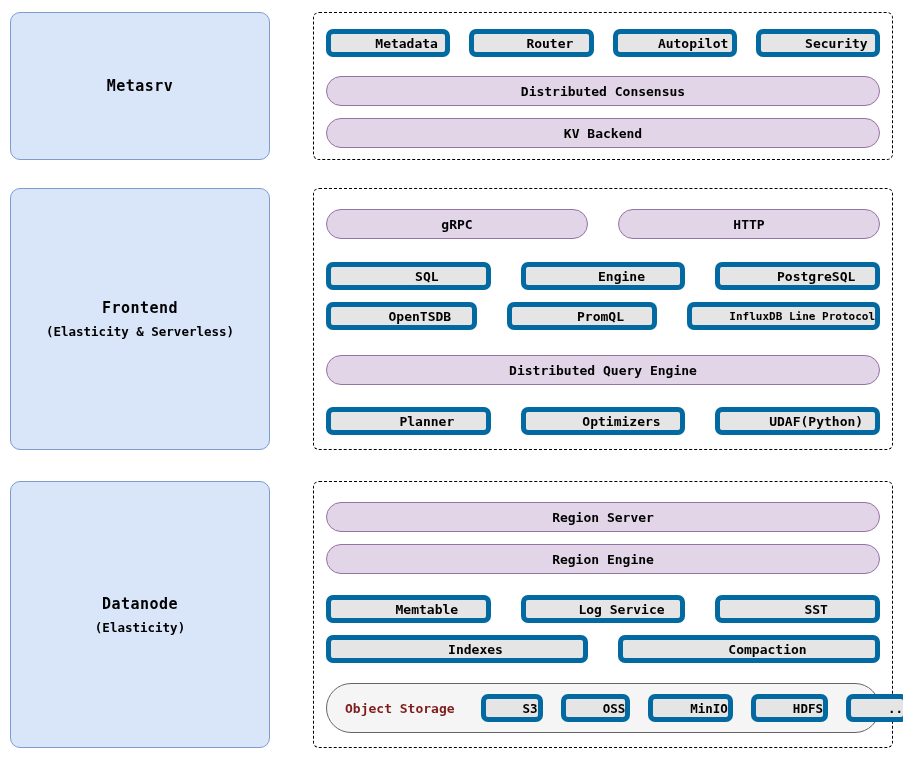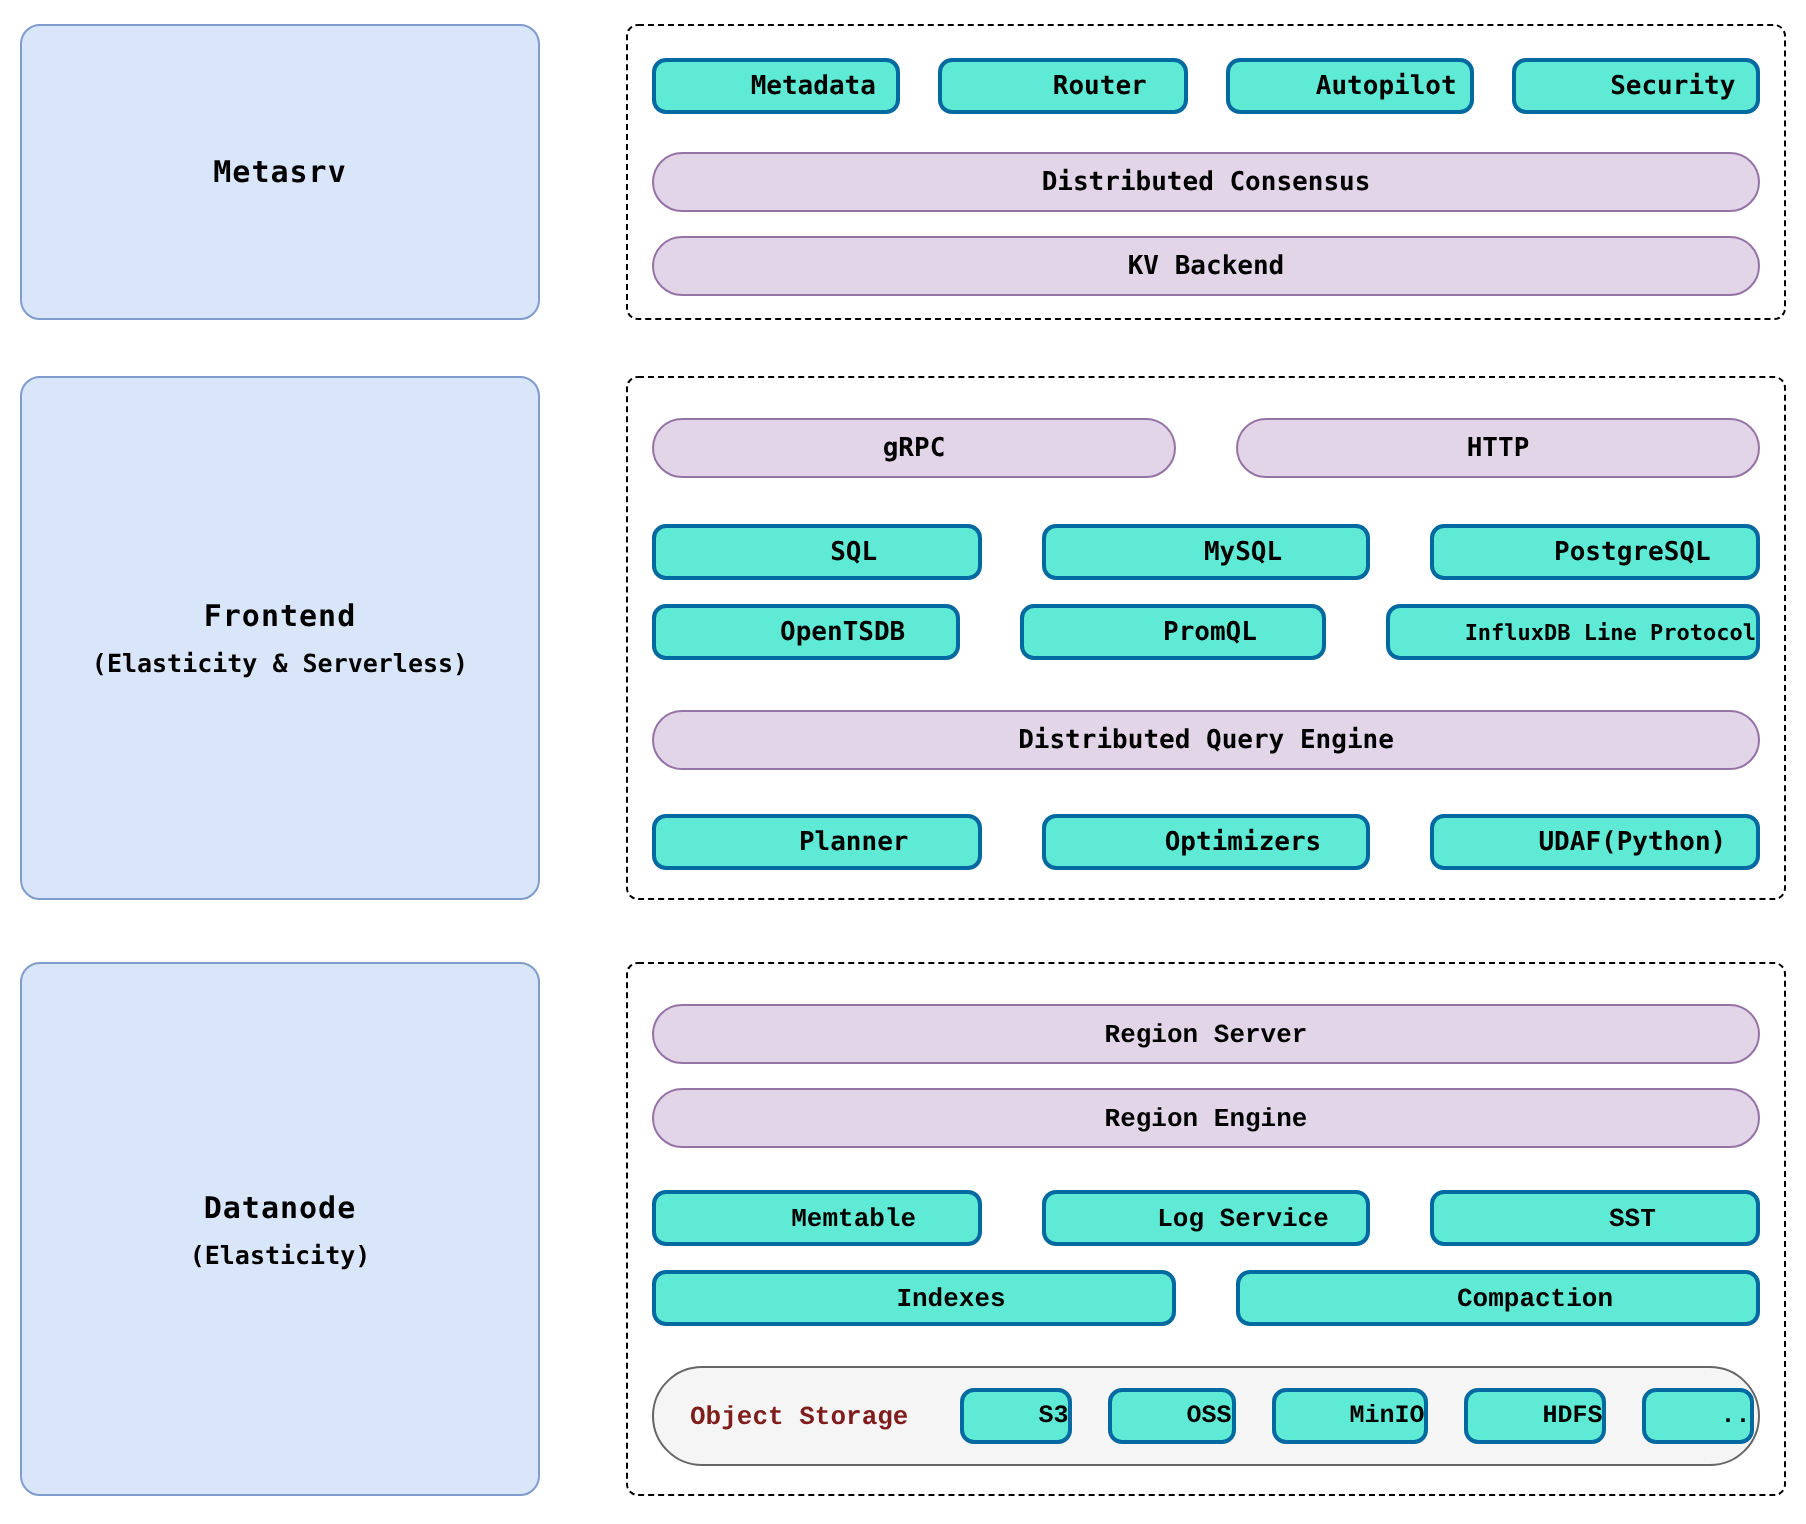--- a/index.html
+++ b/index.html
@@ -51,32 +51,32 @@
   
   .dashed {
     width: 580px;
     box-sizing: border-box;
     border: 1px dashed #000000;
     border-radius: 6px;
     padding: 0 12px;
   }
   .dashed-metasrv  { padding-top: 16px; }
   .dashed-frontend { padding-top: 20px; }
-  .dashed-datanode { padding-top: 20px; font-family: Liberation Mono, monospace; }
+  .dashed-datanode { padding-top: 20px; }
 
   .hrow { display: flex; }
   .gap-sm { gap: 19px; }
   .gap-lg { gap: 30px; }
 
   .box {
     flex: 1;
     height: 28px;
     box-sizing: border-box;
-    background: #5eead4;
-    border: 2px solid #0369a1;
+    background: #e5e5e5;
+    border: 5px solid #0369a1;
     border-radius: 7px;
     display: flex;
     align-items: center;
     justify-content: center;
     font-size: 13px;
     font-weight: 700;
     white-space: nowrap;
     padding-left: 37px;
   }
   .box.small-text { font-size: 11px; }
@@ -154,21 +154,21 @@
       <div class="panel-title">Frontend</div>
       <div class="panel-sub">(Elasticity &amp; Serverless)</div>
     </div>
     <div class="dashed dashed-frontend">
       <div class="hrow gap-lg mb-23">
         <div class="pill half">gRPC</div>
         <div class="pill half">HTTP</div>
       </div>
       <div class="hrow gap-lg mb-12">
         <div class="box">SQL</div>
-        <div class="box">MySQL</div>
+        <div class="box">Engine</div>
         <div class="box">PostgreSQL</div>
       </div>
       <div class="hrow gap-lg mb-25">
         <div class="box">OpenTSDB</div>
         <div class="box">PromQL</div>
         <div class="box small-text">InfluxDB Line Protocol</div>
       </div>
       <div class="pill mb-22">Distributed Query Engine</div>
       <div class="hrow gap-lg">
         <div class="box">Planner</div>

